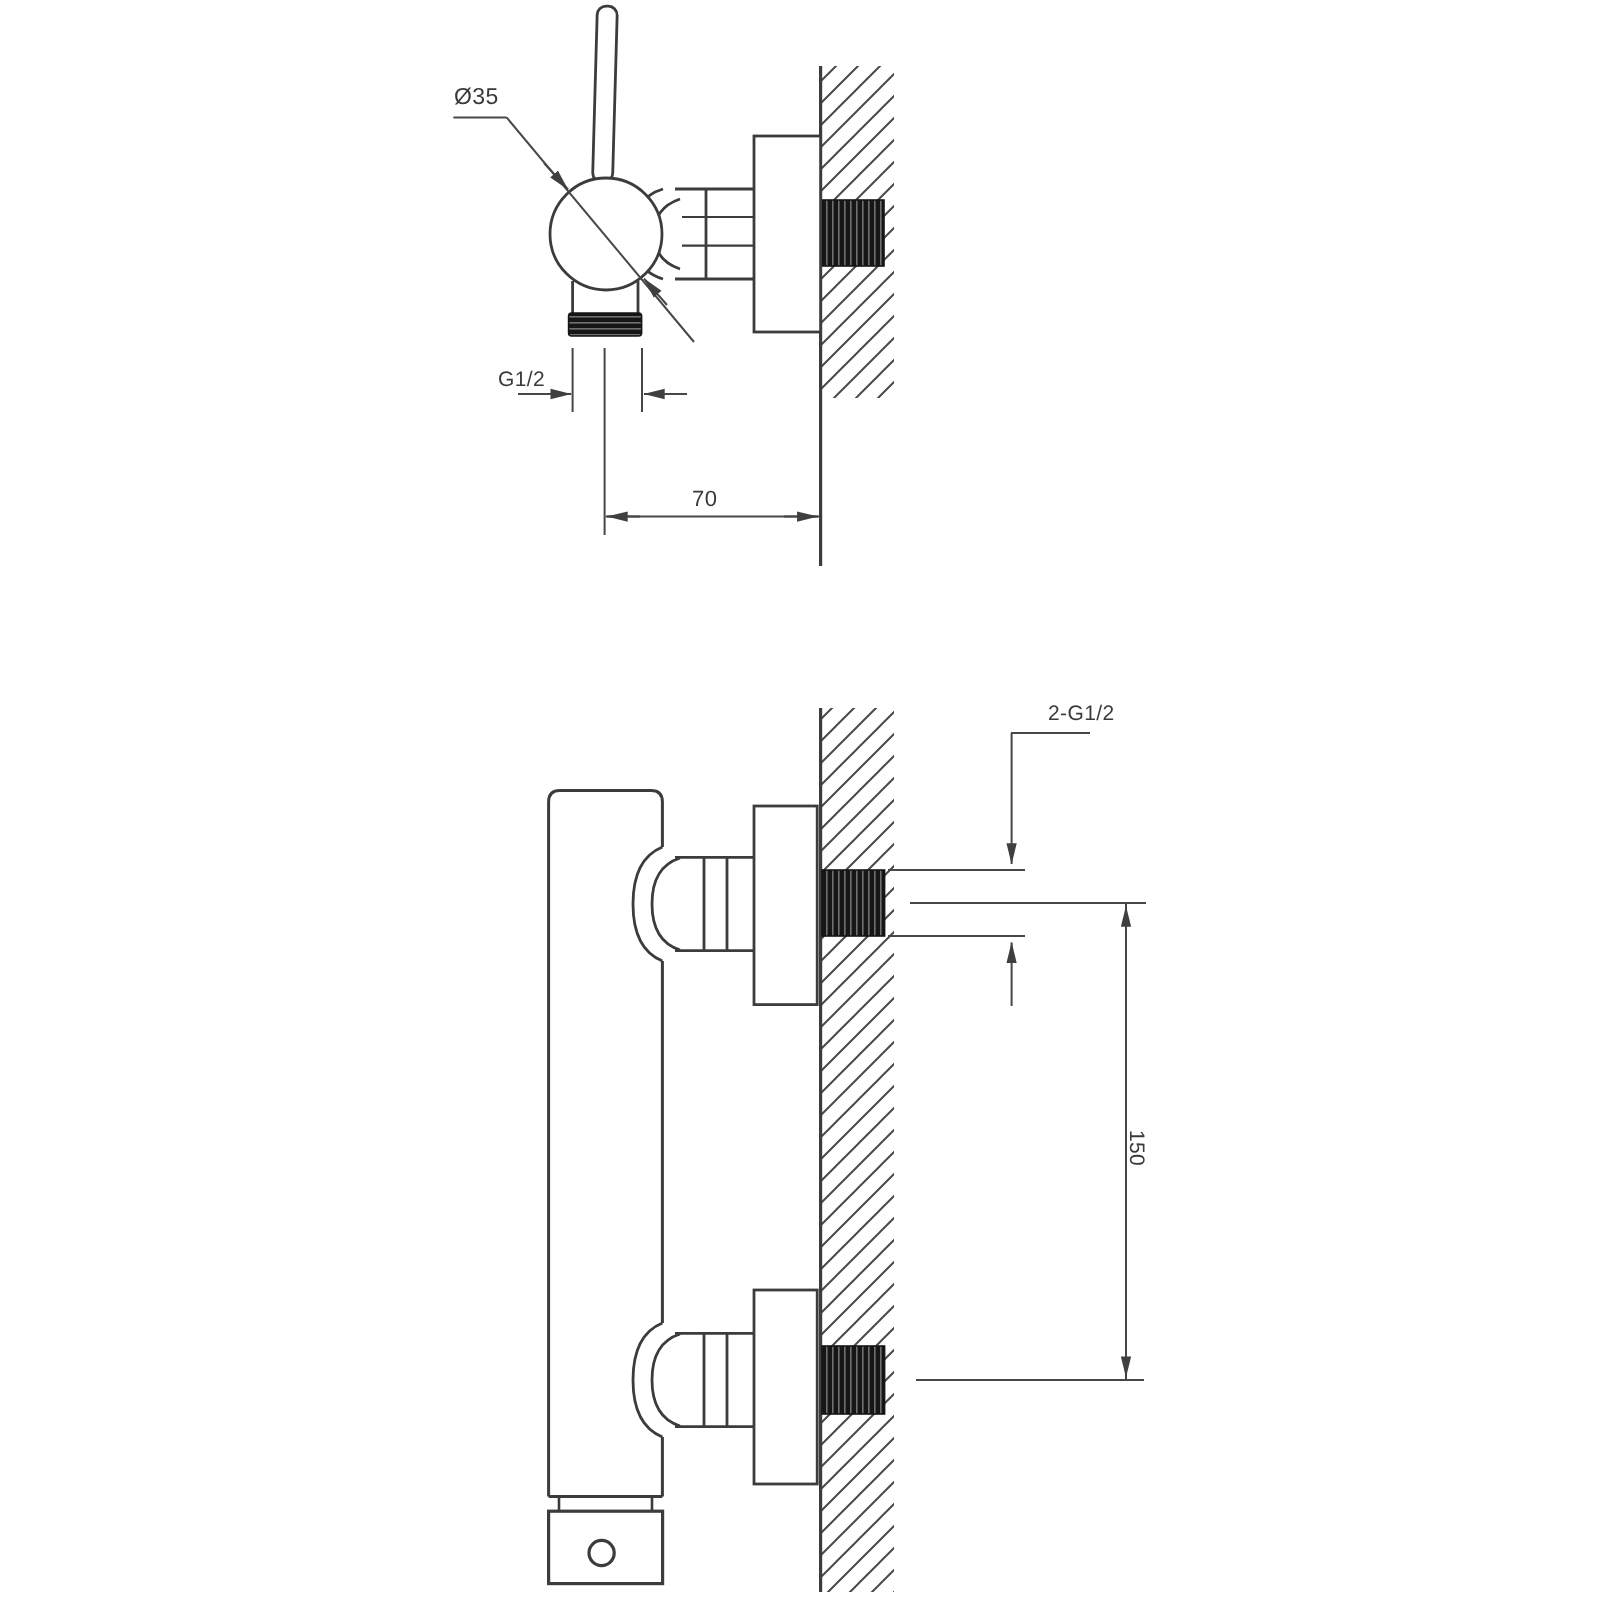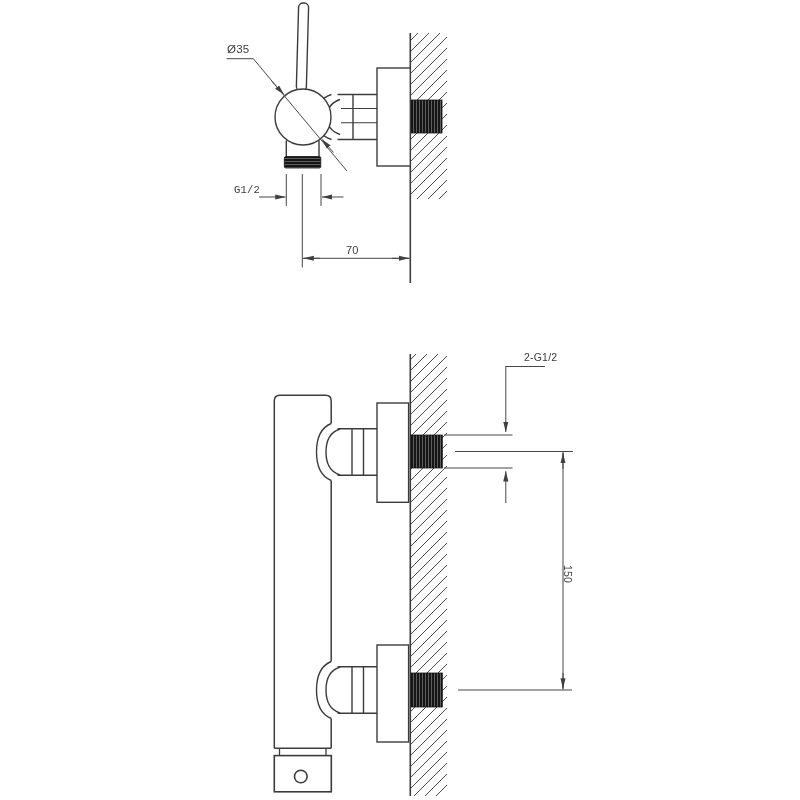--- a/index.html
+++ b/index.html
@@ -127,17 +127,17 @@
     <g stroke="#474747" stroke-width="1" fill="none">
       <path d="M458,690 H572"></path>
       <path d="M563,451.8 V689.7"></path>
       <path d="M563,469 V453" marker-end="url(#arr)"></path>
       <path d="M563,673 V688.6" marker-end="url(#arr)"></path>
     </g>
   </g>
 </svg>
 
   <span class="dim-label" style="left:227px;top:44px;font-size:11.5px;">Ø35</span>
-  <span class="dim-label small" style="left:234px;top:185px;font-family:Liberation Mono, monospace;">G1/2</span>
+  <span class="dim-label small" style="left:249px;top:185px;">G1/2</span>
   <span class="dim-label" style="left:346px;top:245px;">70</span>
   <span class="dim-label small" style="left:524px;top:352px;">2-G1/2</span>
   <span class="dim-label small rot90" style="left:556px;top:568px;">150</span>
 </div>
 
 </body></html>

